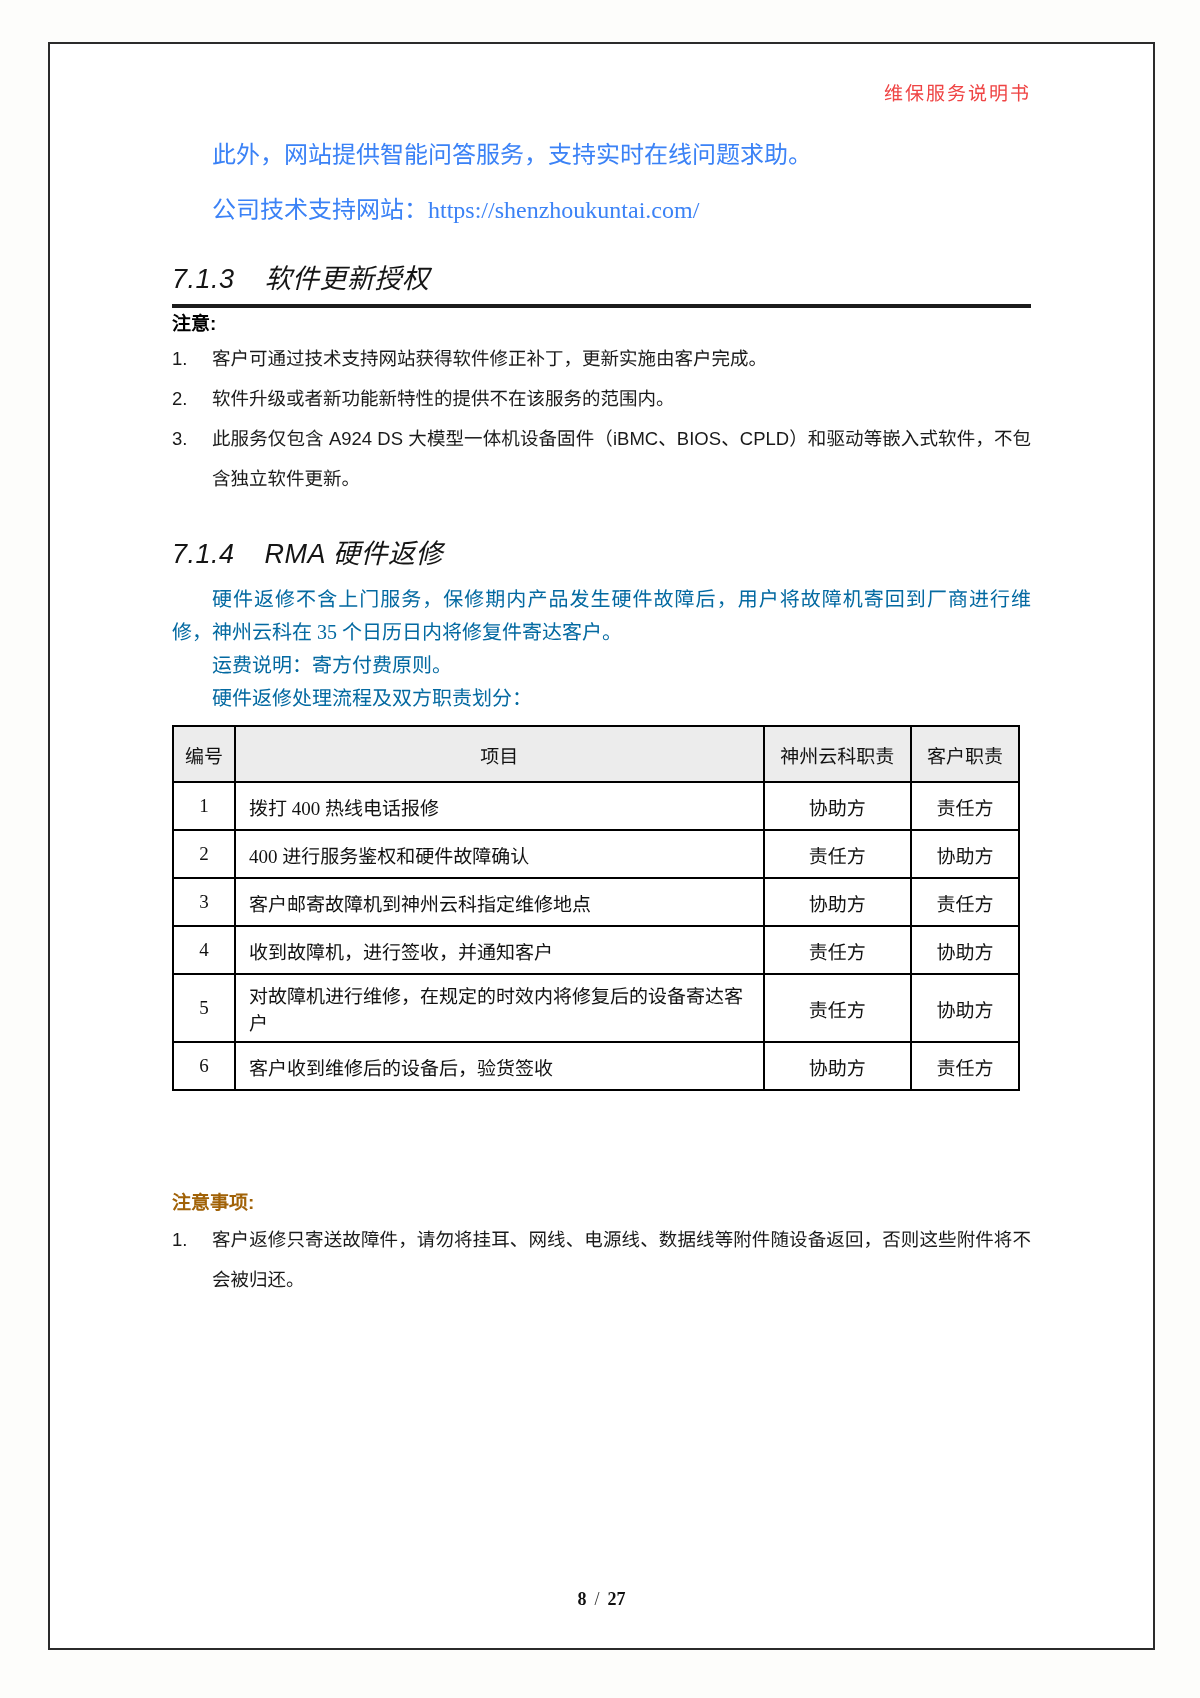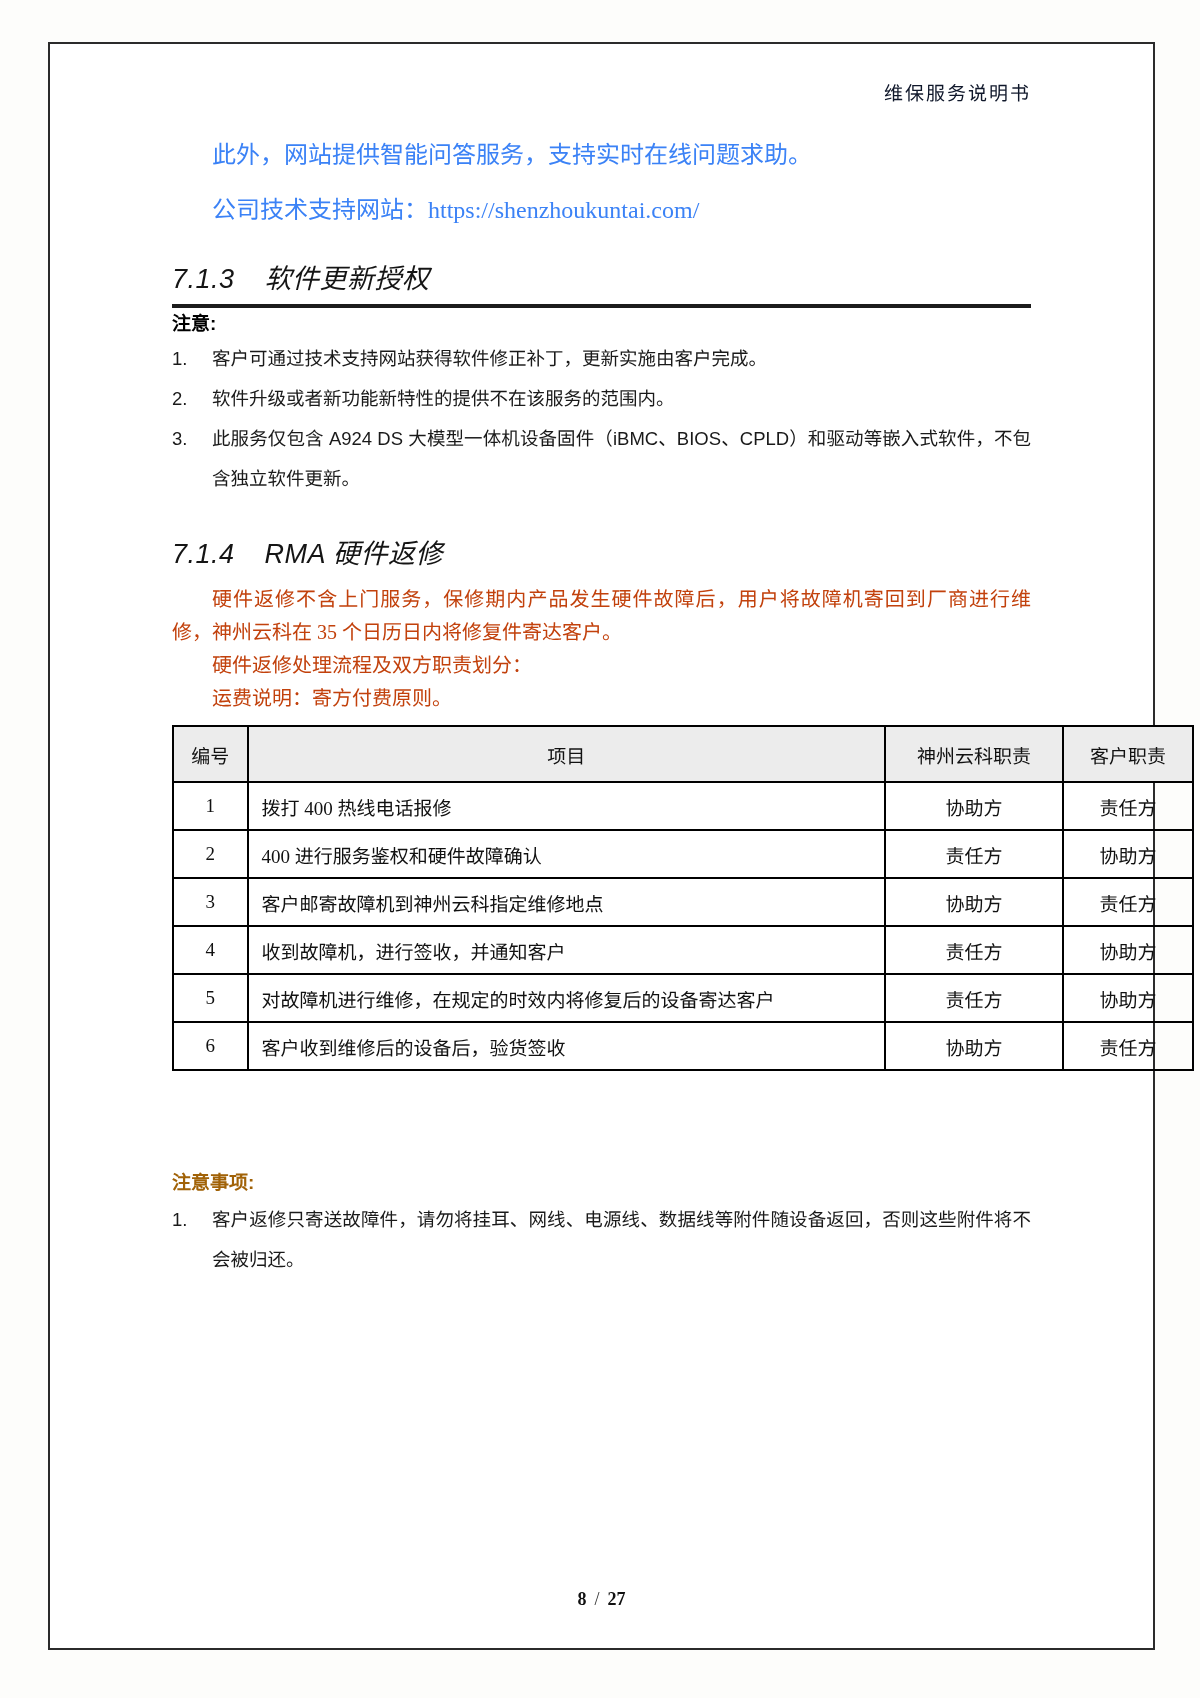--- a/index.html
+++ b/index.html
@@ -10,21 +10,21 @@
   }
   .page-frame {
     position:absolute; left:48px; top:42px; width:1107px; height:1608px;
     border:2px solid #2b2b2b; background:#fff;
   }
   .content { padding:0 122px 0 122px; }
 
   
   .doc-header {
     margin-top:34px; text-align:right;
-    font-family:"Liberation Serif", serif; font-size:19px; letter-spacing:2px; color:#0f172a;
+    font-family:"Liberation Serif", serif; font-size:19px; letter-spacing:2px; color:#ef4444;
   }
 
   
   .sans { font-family:"Liberation Sans", sans-serif; }
   .intro-p {
     margin-top:36px; padding-left:40px;
     font-size:24px; line-height:28px; color:#3b82f6;
   }
   .intro-p + .intro-p { margin-top:27px;font-family:Liberation Serif, serif; }
 
@@ -48,27 +48,27 @@
     font-size:19px; font-weight:bold; color:#000;
   }
   .note-list { margin-top:4px; font-size:18.5px; color:#1a1a1a; }
   .note-item { display:flex; line-height:40px; }
   .note-item .num { width:40px; flex:0 0 40px; }
   .note-item .txt { flex:1; text-align:justify; }
 
   
   .serif-para {
     font-size:20px; line-height:33px; text-align:justify;
-    text-indent:2em; color:#c2410c;
+    text-indent:2em; color:#0369a1;
   }
   .serif-para.first { margin-top:12px; }
 
   
   table.rma {
-    margin-top:10px; width:1022px; border-collapse:collapse;
+    margin-top:10px; width:848px; border-collapse:collapse;
     font-size:19px; color:#111;
   }
   table.rma th, table.rma td {
     border:2px solid #000; text-align:center; vertical-align:middle;
     padding:6px 8px;
   }
   table.rma th { background:#ececec; height:56px; font-weight:normal; }
   table.rma td { height:48px; }
   table.rma td.item-cell { text-align:left; padding-left:13px; padding-right:3px; }
 
@@ -117,22 +117,22 @@
         <span class="num">3.</span>
         <span class="txt">此服务仅包含 A924 DS 大模型一体机设备固件（iBMC、BIOS、CPLD）和驱动等嵌入式软件，不包含独立软件更新。</span>
       </div>
     </div>
 
     <h2 class="sec-heading sans">
       <span class="sec-num">7.1.4</span><span>RMA 硬件返修</span>
     </h2>
 
     <p class="serif-para first">硬件返修不含上门服务，保修期内产品发生硬件故障后，用户将故障机寄回到厂商进行维修，神州云科在 35 个日历日内将修复件寄达客户。</p>
+    <p class="serif-para">运费说明：寄方付费原则。</p>
     <p class="serif-para">硬件返修处理流程及双方职责划分：</p>
-    <p class="serif-para">运费说明：寄方付费原则。</p>
 
     <table class="rma">
       <colgroup>
         <col style="width:62px">
           <col style="width:530px">
           <col style="width:148px">
           <col style="width:108px">
       </colgroup>
       <thead>
         <tr>

